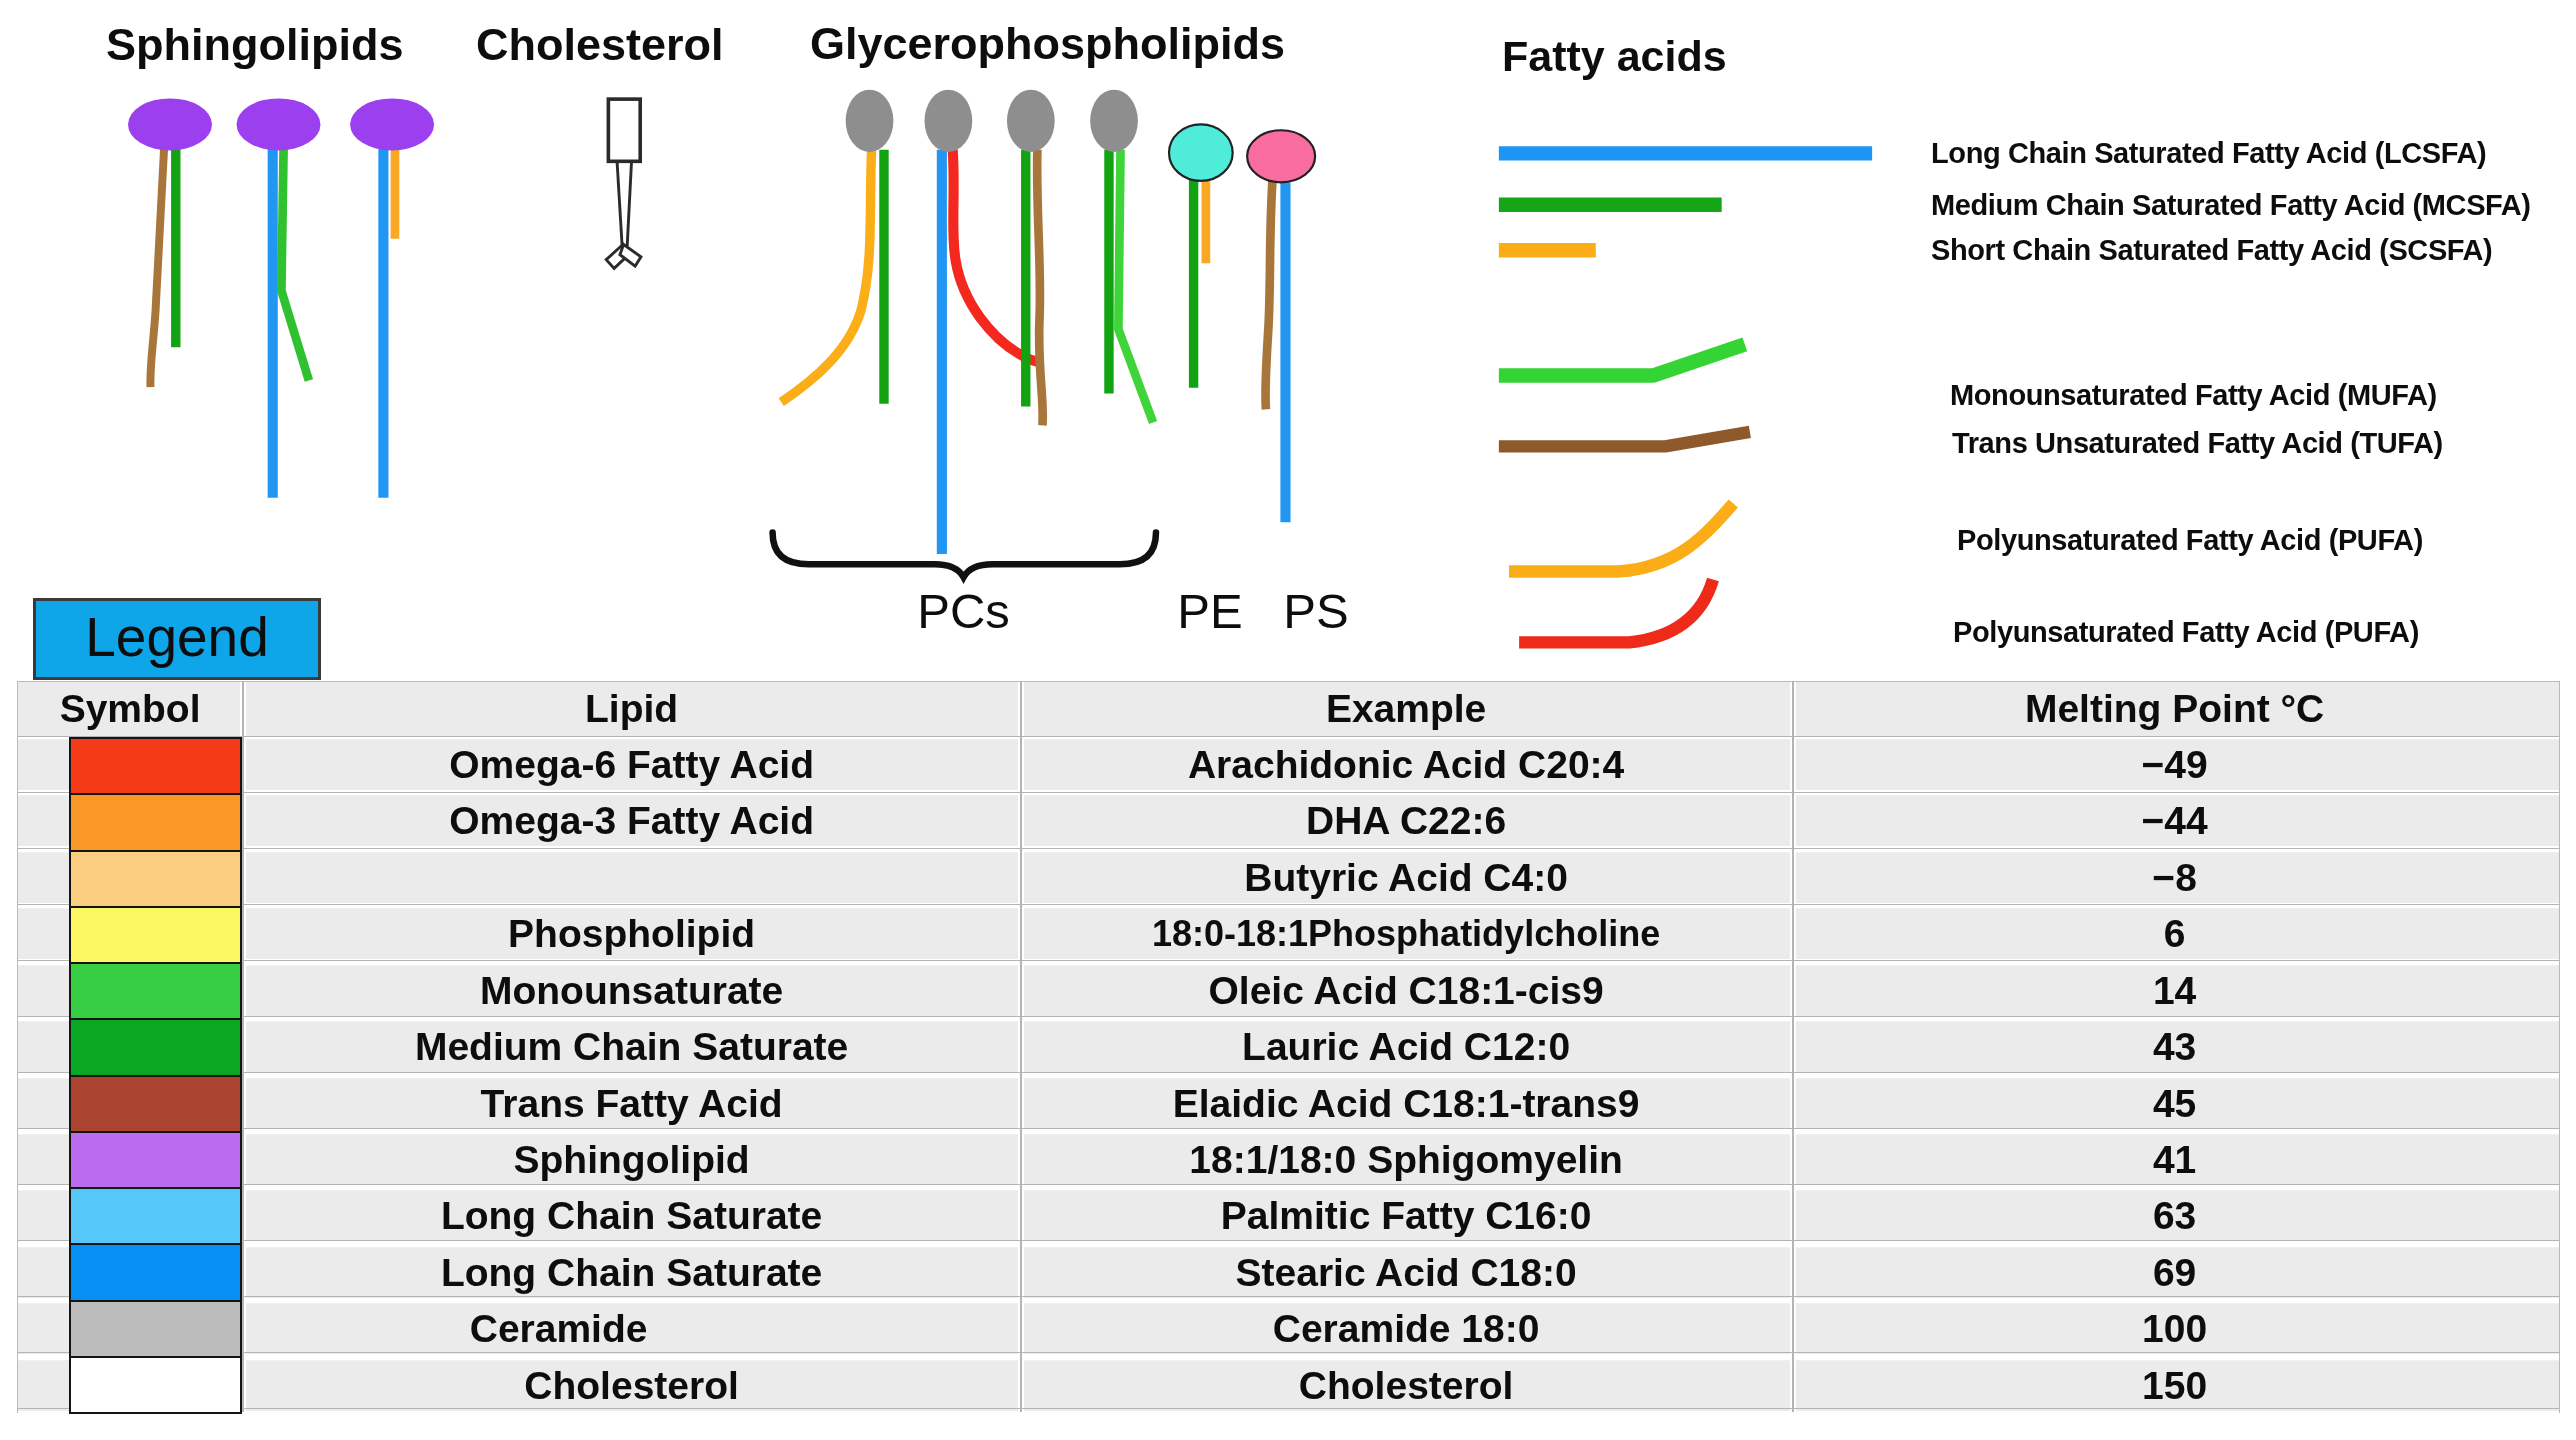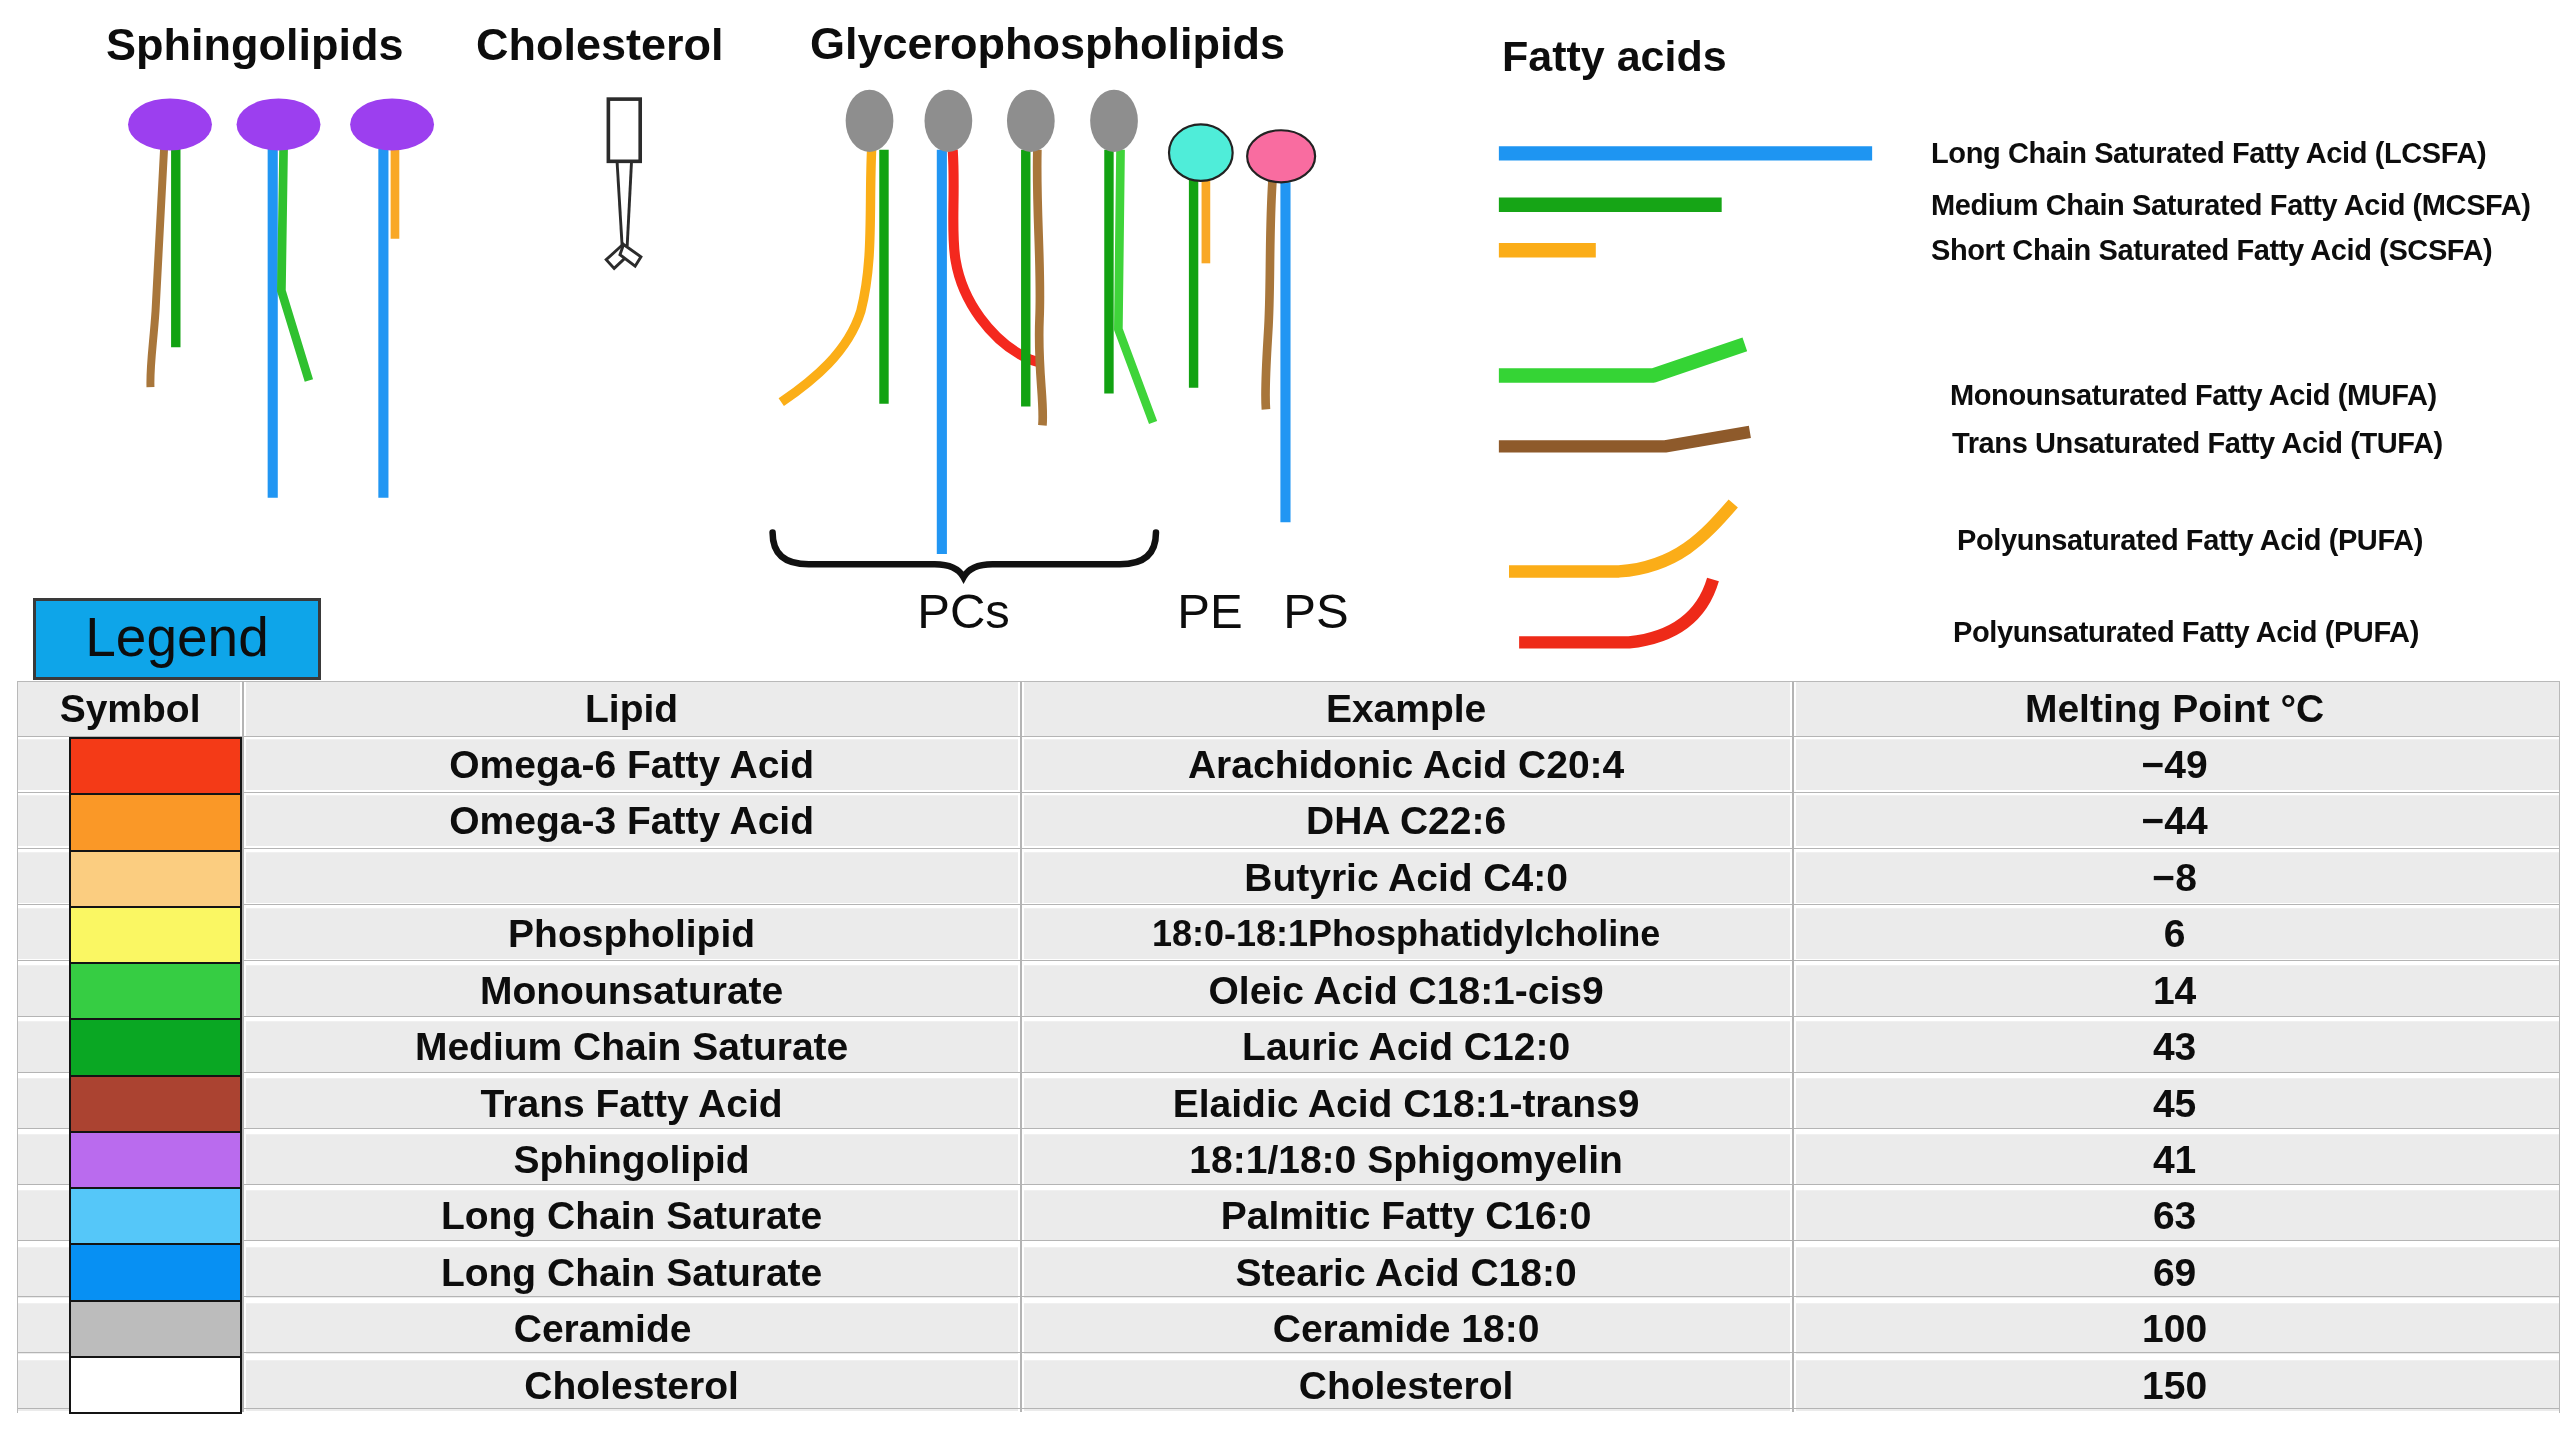--- a/index.html
+++ b/index.html
@@ -171,21 +171,21 @@
   <div class="abs cell rcell" style="left:1774px;width:766px;top:450px;">41</div>
 
   <div class="abs cell rcell" style="left:225px;width:778px;top:506px;">Long Chain Saturate</div>
   <div class="abs cell rcell" style="left:1003px;width:771px;top:506px;">Palmitic Fatty C16:0</div>
   <div class="abs cell rcell" style="left:1774px;width:766px;top:506px;">63</div>
 
   <div class="abs cell rcell" style="left:225px;width:778px;top:563px;">Long Chain Saturate</div>
   <div class="abs cell rcell" style="left:1003px;width:771px;top:563px;">Stearic Acid C18:0</div>
   <div class="abs cell rcell" style="left:1774px;width:766px;top:563px;">69</div>
 
-  <div class="abs cell rcell" style="left:225px;width:632px;top:619px;margin-left:44px;">Ceramide</div>
+  <div class="abs cell rcell" style="left:225px;width:632px;top:619px;">Ceramide</div>
   <div class="abs cell rcell" style="left:1003px;width:771px;top:619px;">Ceramide 18:0</div>
   <div class="abs cell rcell" style="left:1774px;width:766px;top:619px;">100</div>
 
   <div class="abs cell rcell" style="left:225px;width:778px;top:676px;">Cholesterol</div>
   <div class="abs cell rcell" style="left:1003px;width:771px;top:676px;">Cholesterol</div>
   <div class="abs cell rcell" style="left:1774px;width:766px;top:676px;">150</div>
 </div>
 
 
 </body></html>

